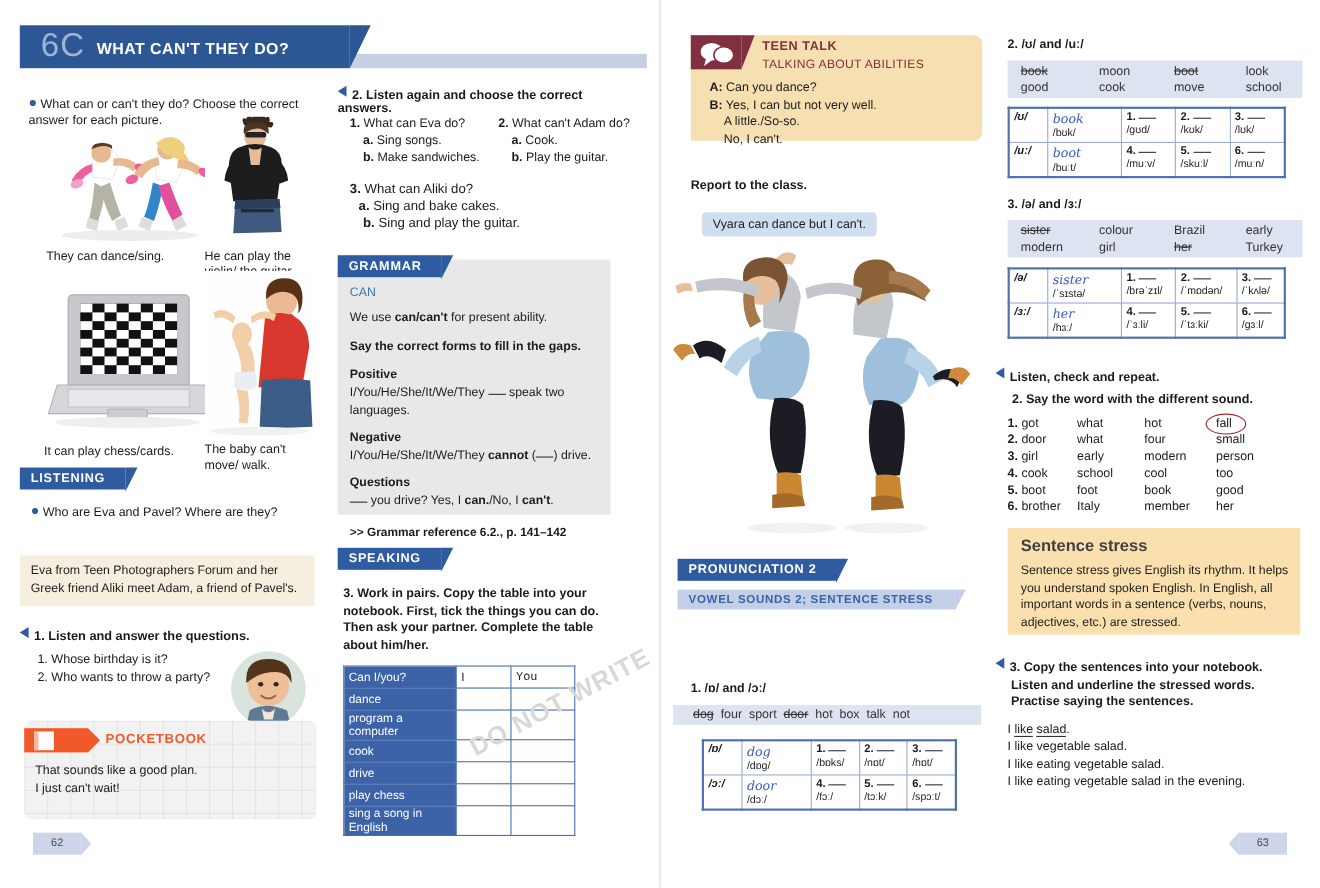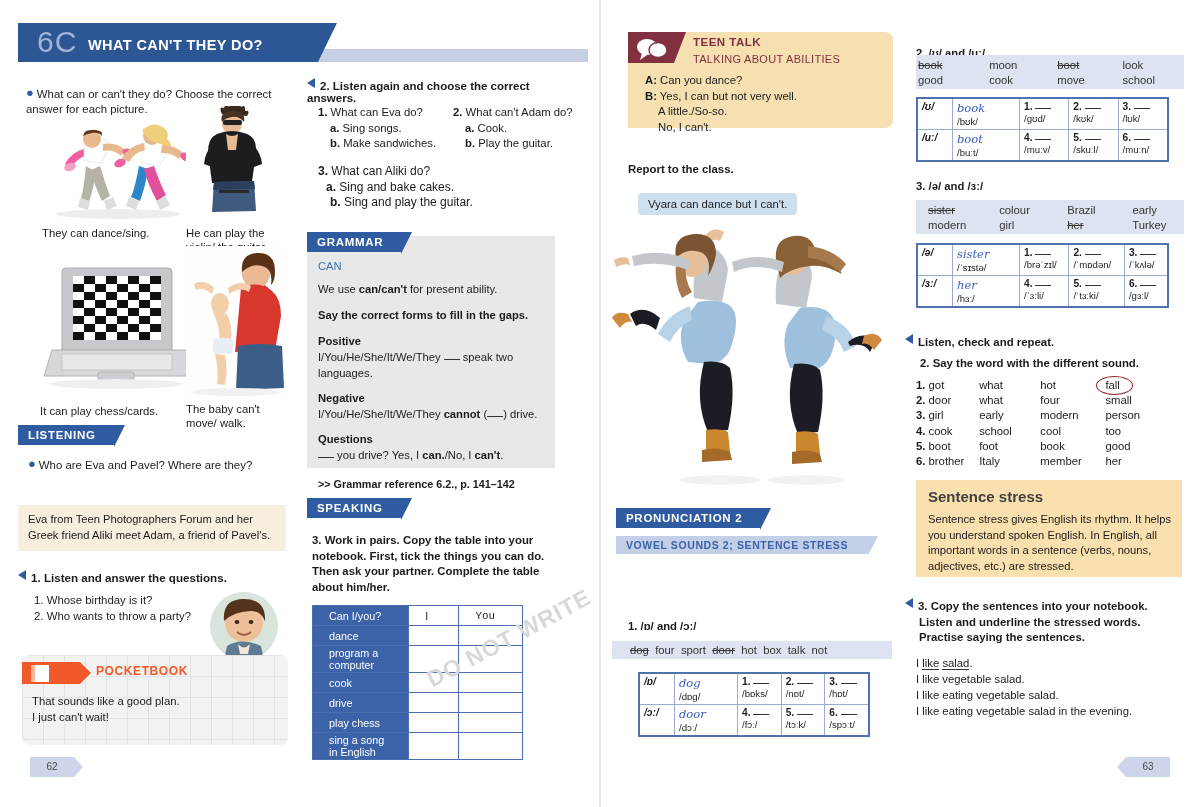--- a/index.html
+++ b/index.html
@@ -123,21 +123,21 @@
 
   
   .grammar-box{
     position:absolute;left:307px;top:236px;width:248px;height:232px;
     background:#e8e8e8;
   }
   .speak-table{
     position:absolute;left:312px;top:605px;width:211px;
     border-collapse:collapse;font-size:10.8px;
   }
-  .speak-table td{border:1px solid #4a6fae;height:17px;padding:1px 16px;}
+  .speak-table td{border:1px solid #4a6fae;height:17px;padding:1px 4px;}
   .speak-table .lbl{background:#3c62a8;color:#fff;width:105px;}
   .dnw{
     position:absolute;left:418px;top:625px;
     font-size:23px;color:#d8d8d8;font-weight:bold;
     transform:rotate(-28deg);letter-spacing:1px;
     font-family:"Liberation Sans",sans-serif;
   }
 
   
   .gutter{position:absolute;left:599px;top:0;width:2px;height:807px;background:#e9e9e9;}
@@ -573,22 +573,22 @@
         <span class="hand">door</span>
         <span class="ipa">/dɔː/</span>
       </td>
       <td><b>4.</b> <span class="gap"></span><span class="ipa">/fɔː/</span></td>
       <td><b>5.</b> <span class="gap"></span><span class="ipa">/tɔːk/</span></td>
       <td><b>6.</b> <span class="gap"></span><span class="ipa">/spɔːt/</span></td>
     </tr>
   </tbody>
     </table>
 
-  <div style="position:absolute;left:916px;top:35px;font-size:11.3px;font-weight:bold;margin-top:12px;">2. /ʊ/ and /uː/</div>
-  <div class="wordstrip" style="position:absolute;left:916px;top:55px;width:268px;height:34px;padding:3px 0 0 2px;box-sizing:border-box;line-height:15px;">
+  <div style="position:absolute;left:916px;top:35px;font-size:11.3px;font-weight:bold;">2. /ʊ/ and /uː/</div>
+  <div class="wordstrip" style="position:absolute;left:916px;top:55px;width:268px;height:34px;padding:3px 0 0 12px;box-sizing:border-box;line-height:15px;">
     <div>
       <span class="strike" style="display:inline-block;width:68px;">book</span>
       <span style="display:inline-block;width:65px;">moon</span>
       <span class="strike" style="display:inline-block;width:62px;">boot</span>
       <span>look</span>
     </div>
     <div>
       <span style="display:inline-block;width:68px;">good</span>
       <span style="display:inline-block;width:65px;">cook</span>
       <span style="display:inline-block;width:62px;">move</span>

